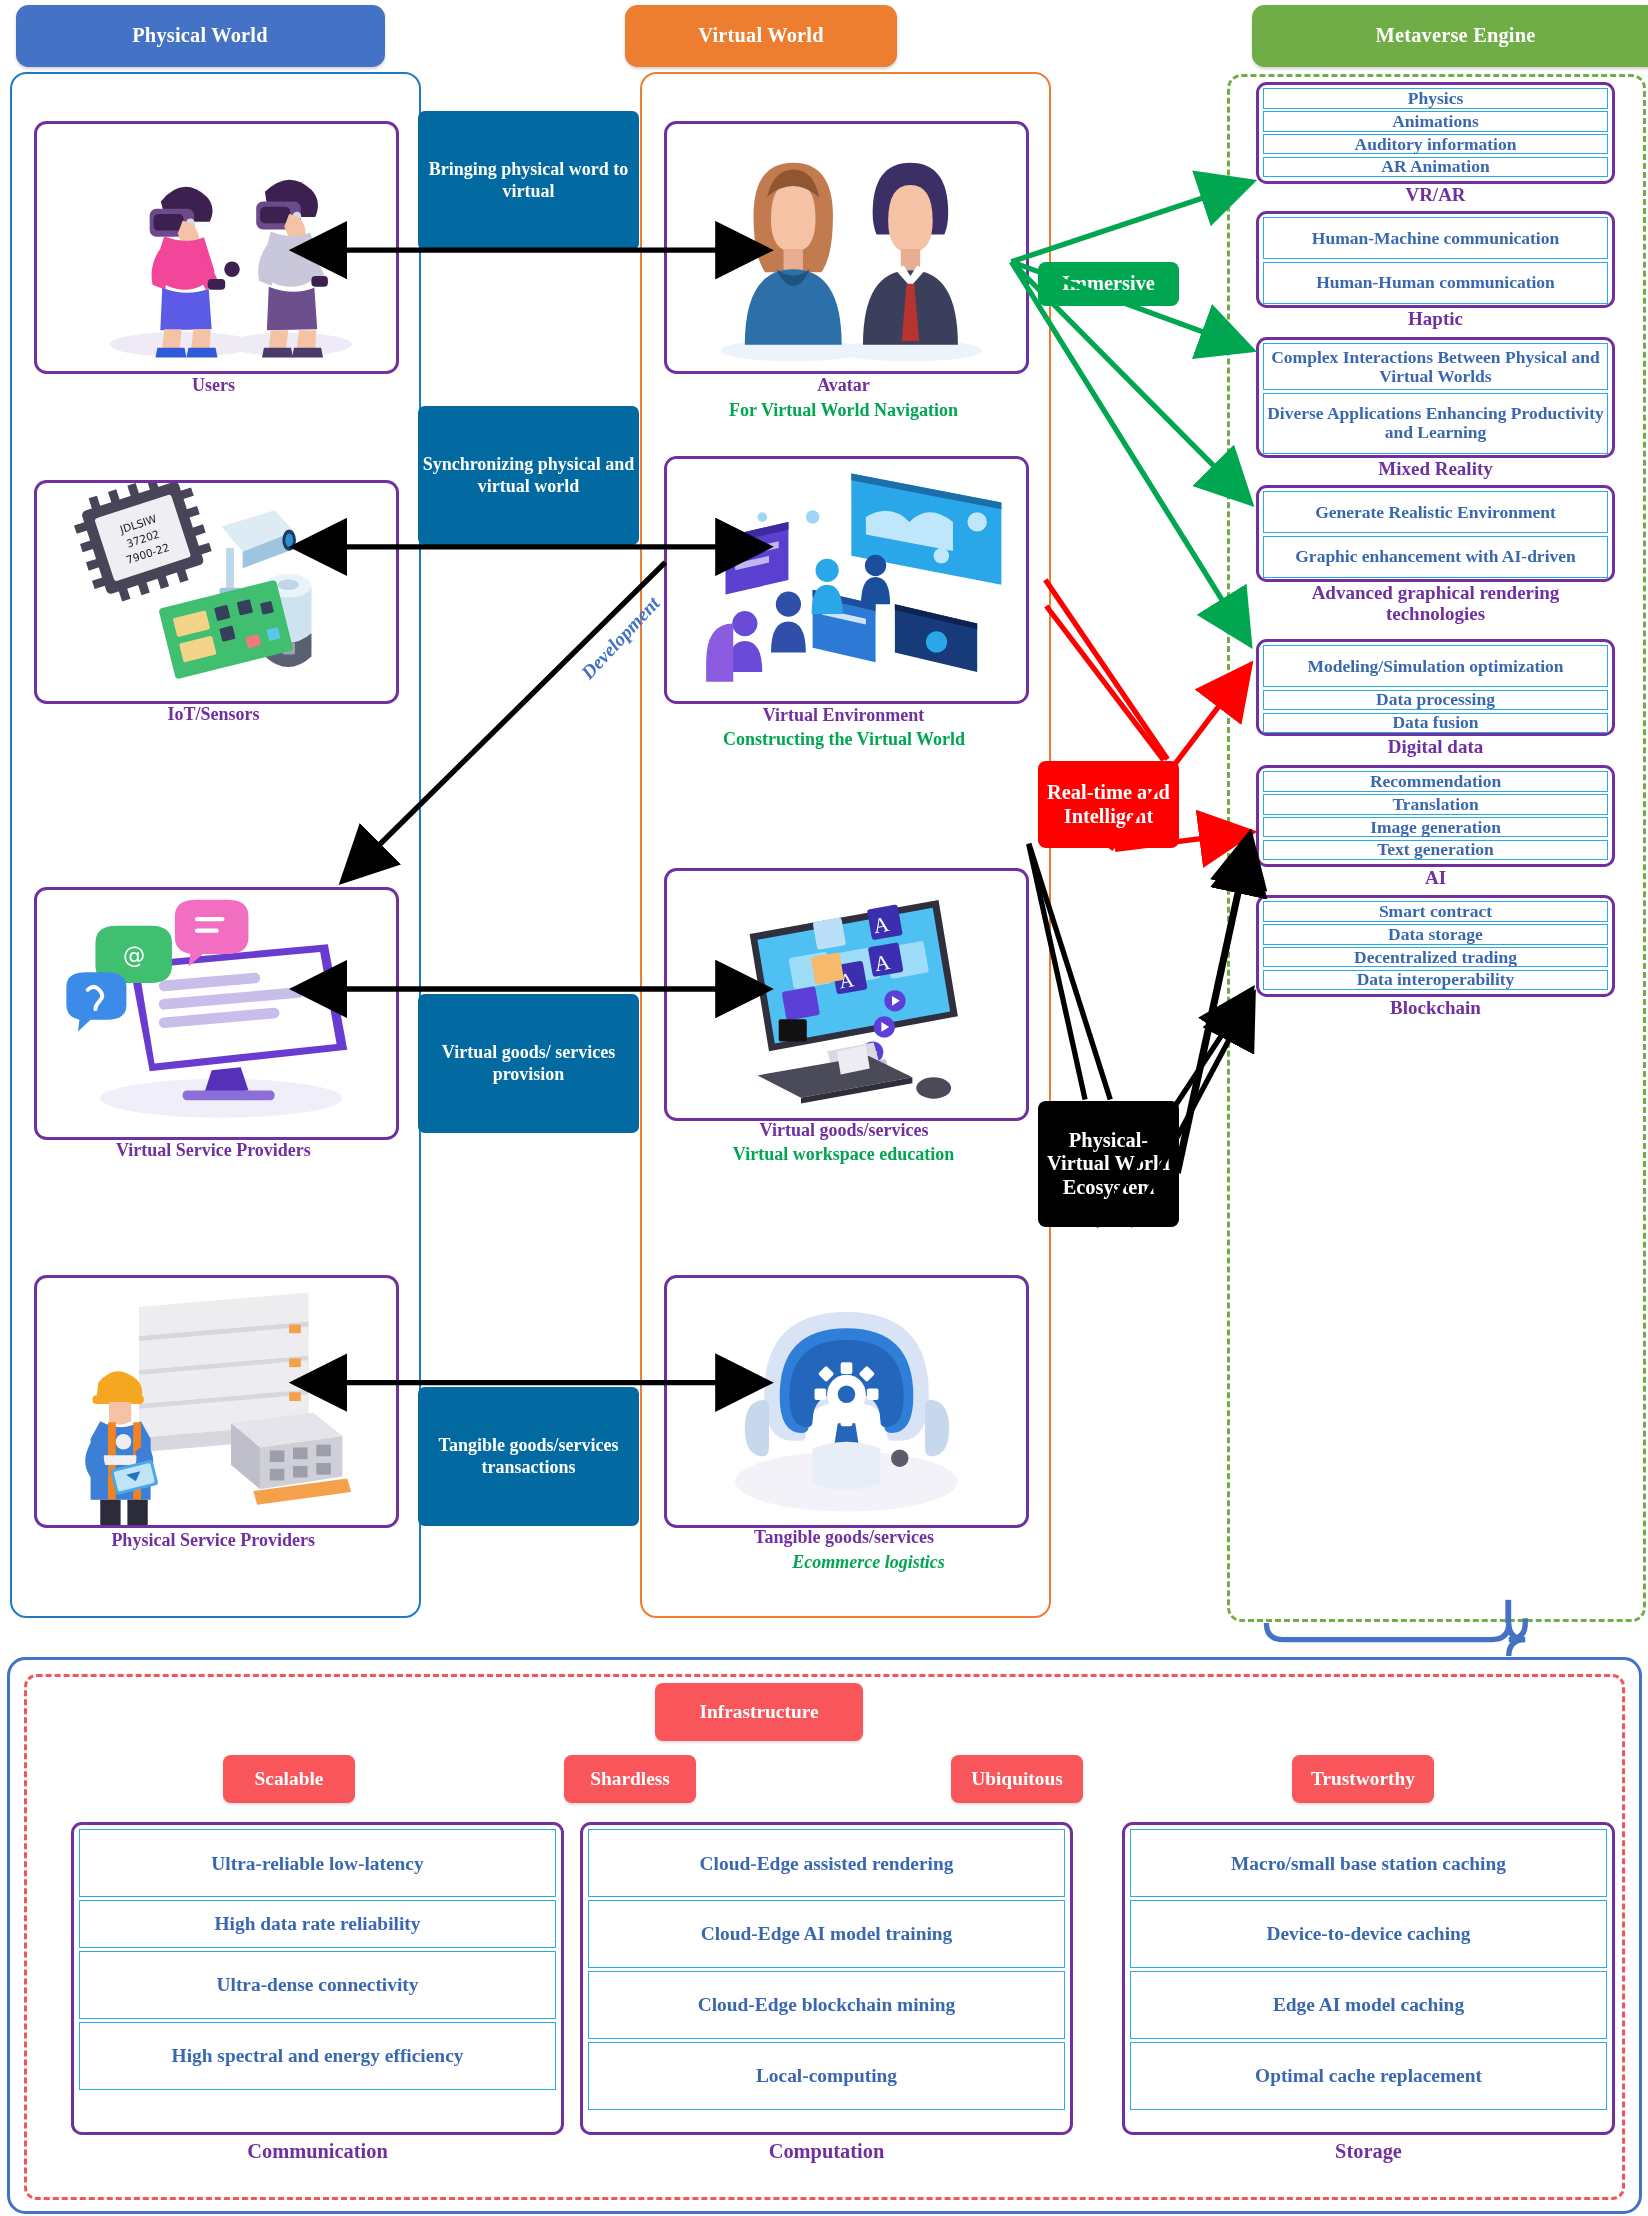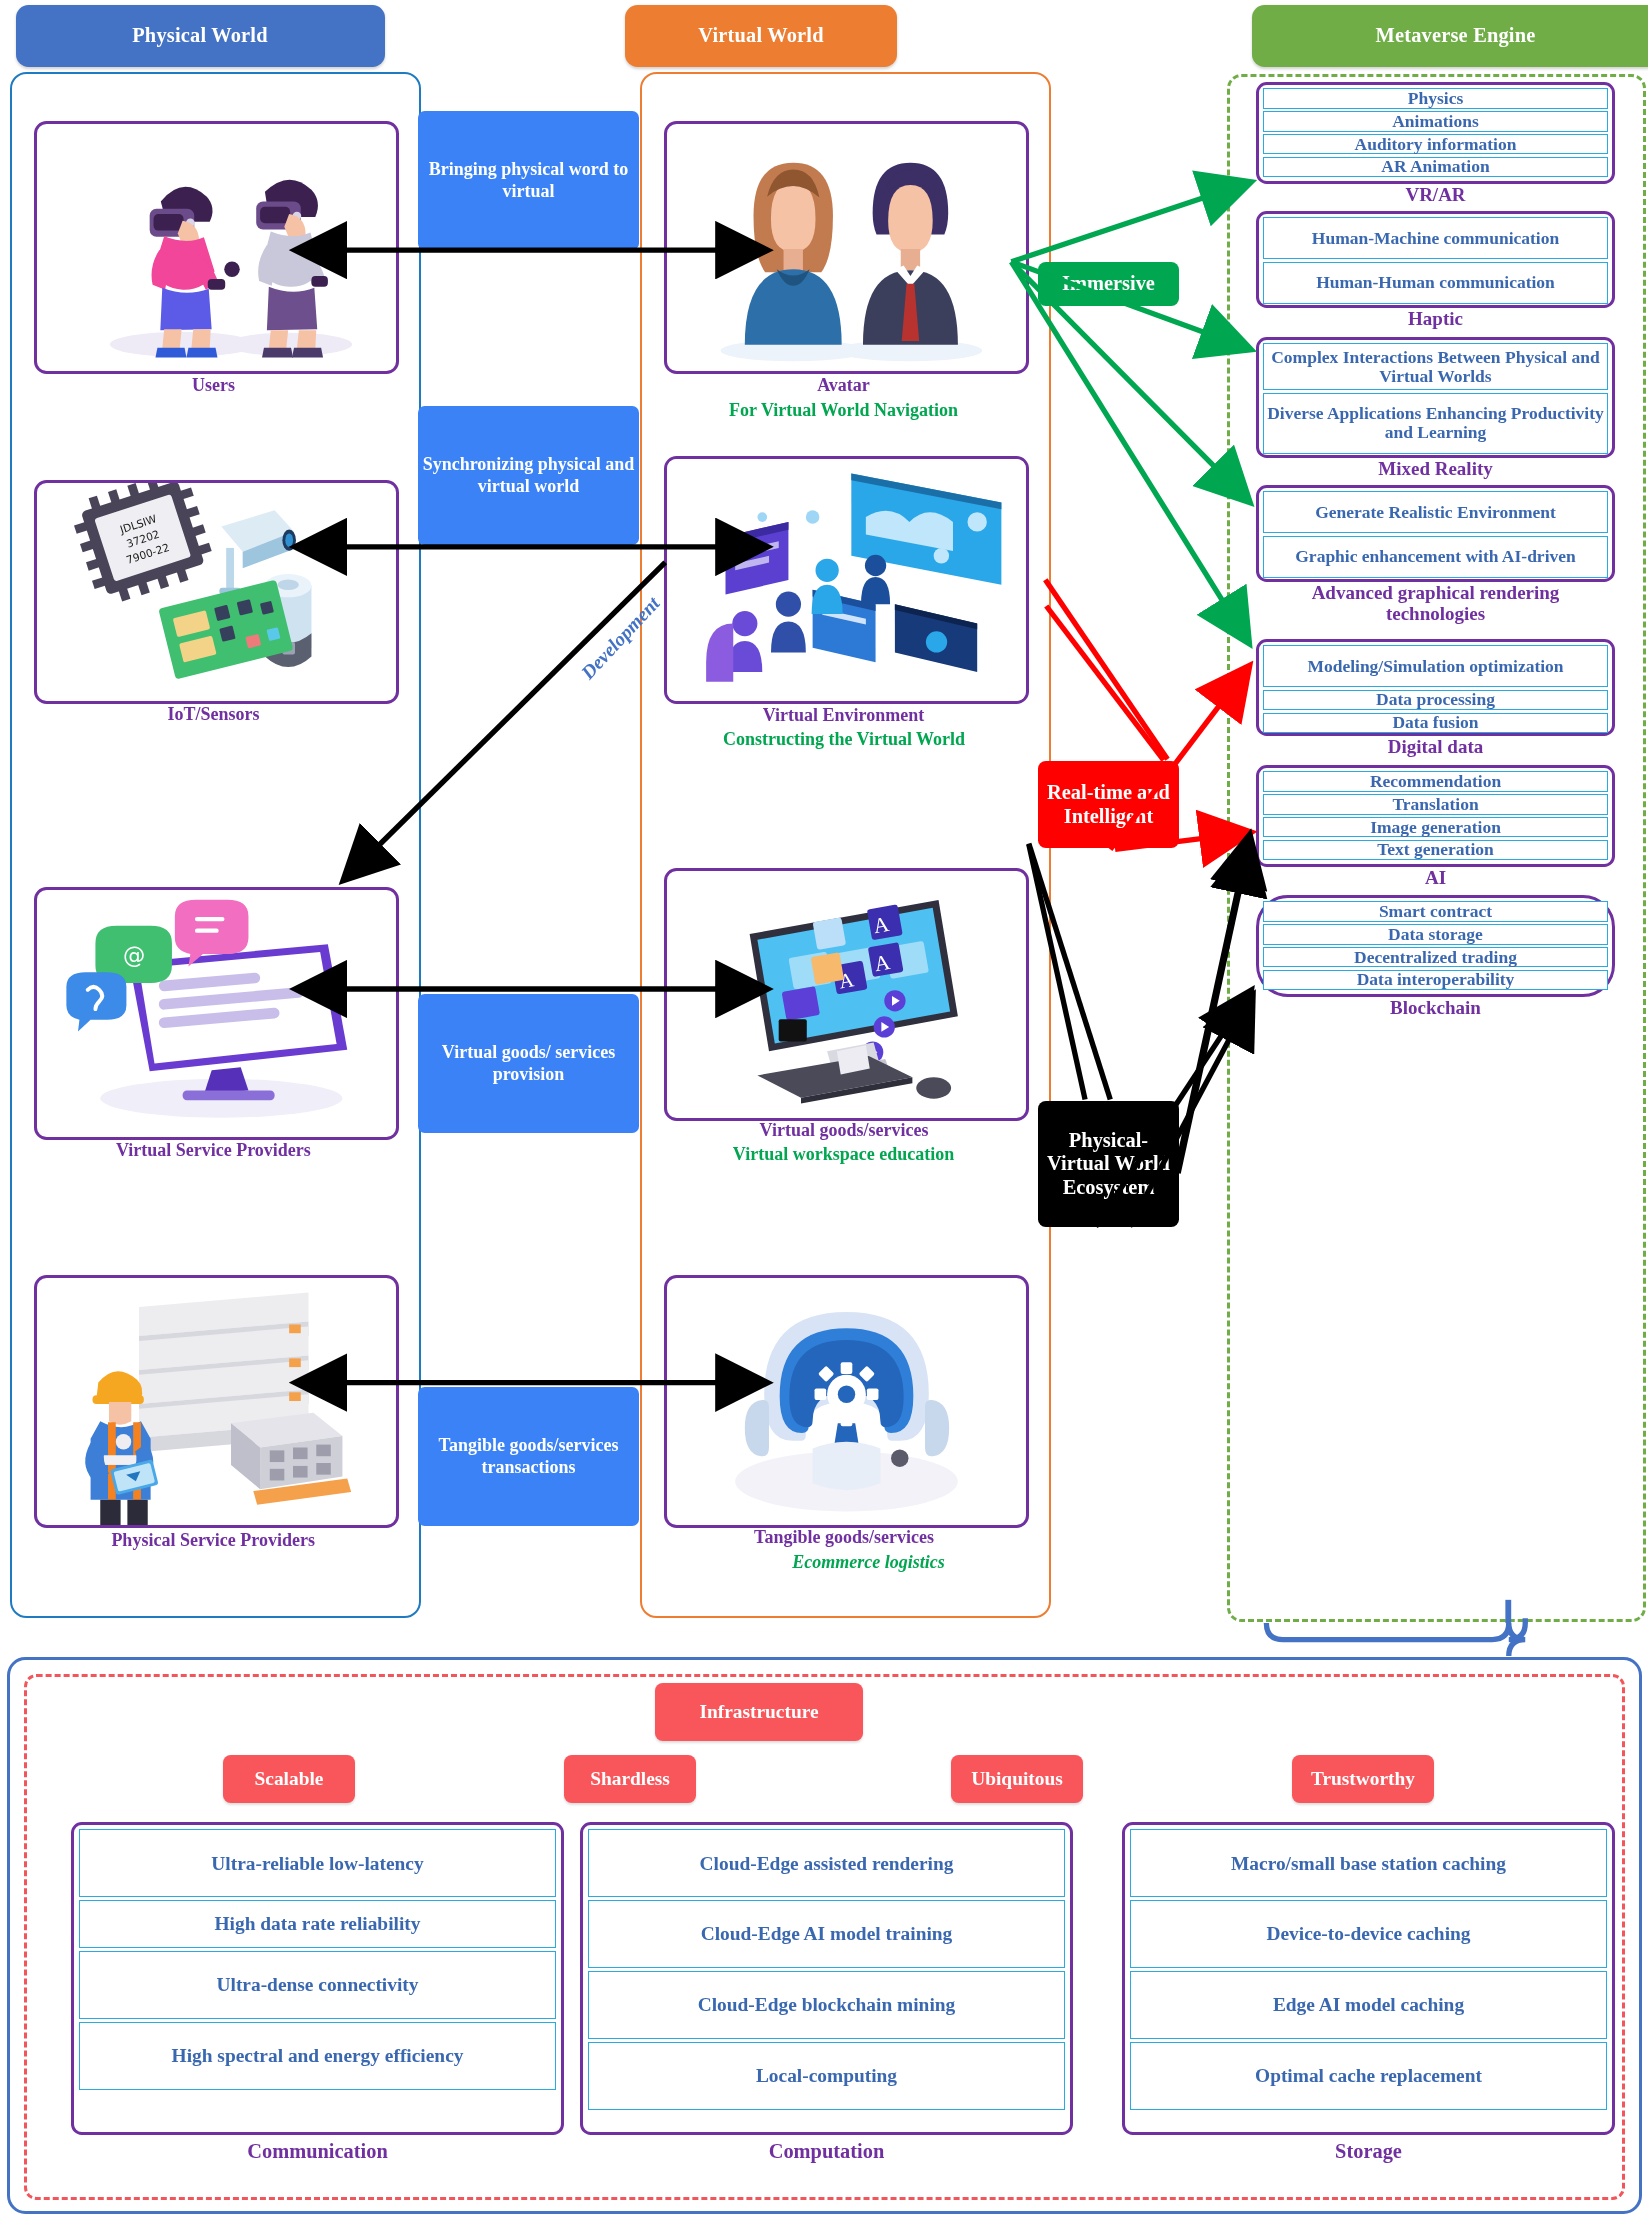--- a/index.html
+++ b/index.html
@@ -20,21 +20,21 @@
   .frame-orange{border:2.9px solid #ED7D31;}
   .frame-green-dash{border:3.9px dashed #70AD47;border-radius:14.5px;}
 
   
   .pic-card{position:absolute;border:3.4px solid #7030A0;border-radius:12.6px;background:#fff;overflow:hidden;}
   .card-label{position:absolute;text-align:center;font-weight:bold;line-height:1.12;}
   .lbl-purple{color:#7030A0;font-size:18px;}
   .lbl-green{color:#00A650;font-size:18px;}
 
   
-  .conn-box{position:absolute;background:#3b82f6;border-radius:6.8px;color:#fff;font-weight:bold;
+  .conn-box{position:absolute;background:#0369a1;border-radius:6.8px;color:#fff;font-weight:bold;
             font-size:18px;line-height:1.18;display:flex;align-items:center;justify-content:center;
             text-align:center;padding:2.9px 3.9px;box-sizing:border-box;}
 
   
   .flow-pill{position:absolute;border-radius:7.8px;display:flex;align-items:center;justify-content:center;
              text-align:center;color:#fff;font-weight:bold;line-height:1.15;box-sizing:border-box;padding:2.9px;}
   .pill-green{background:#00A650;font-size:20.4px;}
   .pill-red{background:#FF0000;font-size:20.4px;}
   .pill-black{background:#000;font-size:20.4px;}
 
@@ -463,21 +463,21 @@
   <div class="eng-caption" style="left:1256px;top:737px;width:359px;">Digital data</div>
 
   <div class="eng-group" style="left:1256px;top:765px;width:359px;height:102px;">
     <div class="eng-item" style="height:20.4px">Recommendation</div>
     <div class="eng-item" style="height:20.4px">Translation</div>
     <div class="eng-item" style="height:20.4px">Image generation</div>
     <div class="eng-item" style="height:20.4px">Text generation</div>
   </div>
   <div class="eng-caption" style="left:1256px;top:868px;width:359px;">AI</div>
 
-  <div class="eng-group" style="left:1256px;top:895px;width:359px;height:102px;border-radius:32px;">
+  <div class="eng-group" style="left:1256px;top:895px;width:359px;height:102px;">
     <div class="eng-item" style="height:20.4px">Smart contract</div>
     <div class="eng-item" style="height:20.4px">Data storage</div>
     <div class="eng-item" style="height:20.4px">Decentralized trading</div>
     <div class="eng-item" style="height:20.4px">Data interoperability</div>
   </div>
   <div class="eng-caption" style="left:1256px;top:998px;width:359px;">Blockchain</div>
 
   <div class="infra-frame" style="left:6.8px;top:1657px;width:1629px;height:551px;"></div>
   <div class="infra-dash" style="left:24px;top:1674px;width:1595px;height:520px;"></div>
 

